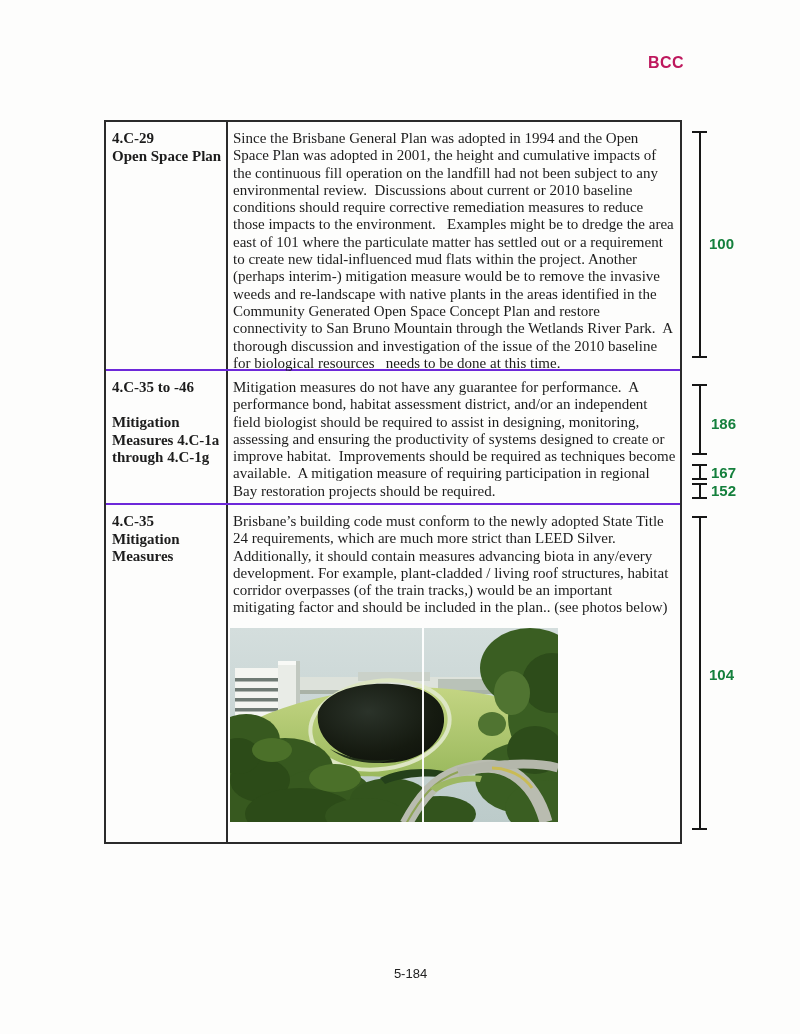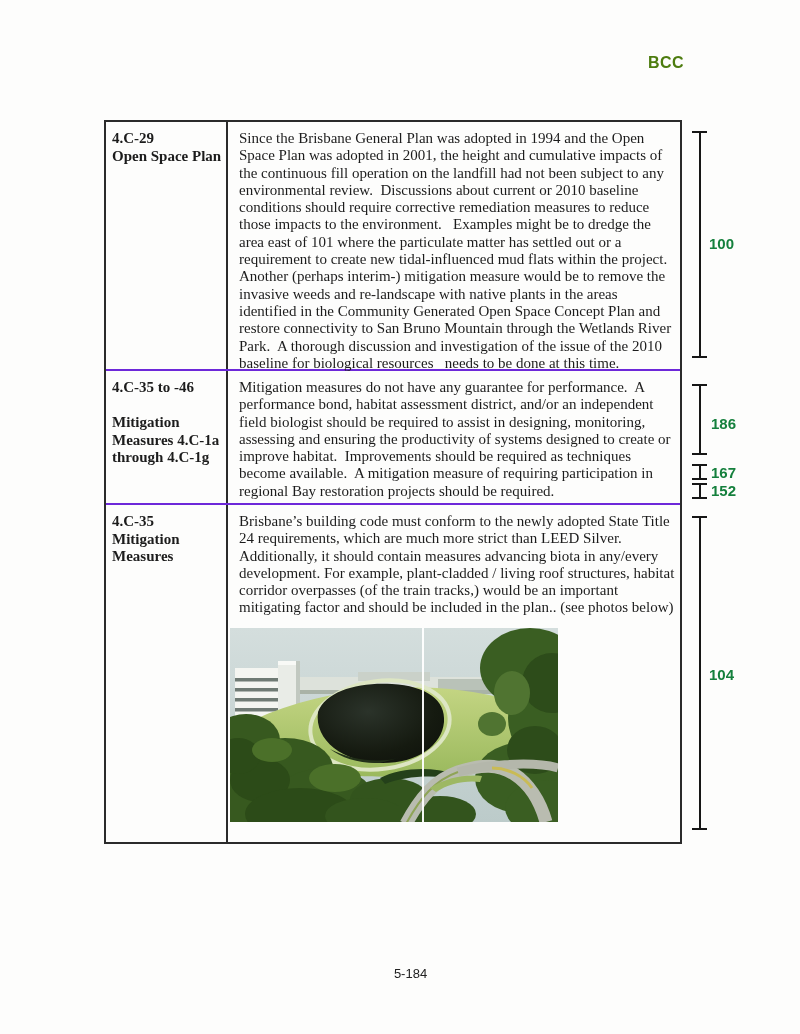--- a/index.html
+++ b/index.html
@@ -8,21 +8,21 @@
     width:800px; height:1034px;
     background:#fdfdfc;
     font-family:"Liberation Serif", serif;
     color:#1c1c1c;
     overflow:hidden;
   }
   .doc-header {
     position:absolute; left:648px; top:54px;
     font-family:"Liberation Sans", sans-serif;
     font-weight:bold; font-size:16px; letter-spacing:0.5px;
-    color:#4d7c0f;
+    color:#be185d;
   }
   
   .comment-table {
     position:absolute; left:104px; top:120px; width:578px;
     border:2px solid #2b2b2b;
     box-sizing:border-box;
   }
   .trow { display:flex; box-sizing:border-box; }
   .trow + .trow { border-top:2px solid #6d28d9; }
   .row-1 { height:247px; }
@@ -32,21 +32,21 @@
     width:122px; flex:0 0 122px;
     border-right:2px solid #2b2b2b;
     box-sizing:border-box;
     padding:8px 4px 12px 6px;
     font-weight:bold; font-size:15px; line-height:17.5px;
     white-space:pre-line;
   }
   .cell-comment {
     flex:1 1 auto;
     box-sizing:border-box;
-    padding:8px 4px 0 11px;
+    padding:8px 4px 0 5px;
     font-size:15px; line-height:17.3px;
     white-space:pre-wrap;
   }
   
   .bracket { position:absolute; width:15px; }
   .bracket::before, .bracket::after {
     content:""; position:absolute; left:0; right:0; height:2px; background:#161616;
   }
   .bracket::before { top:0; }
   .bracket::after  { bottom:0; }

